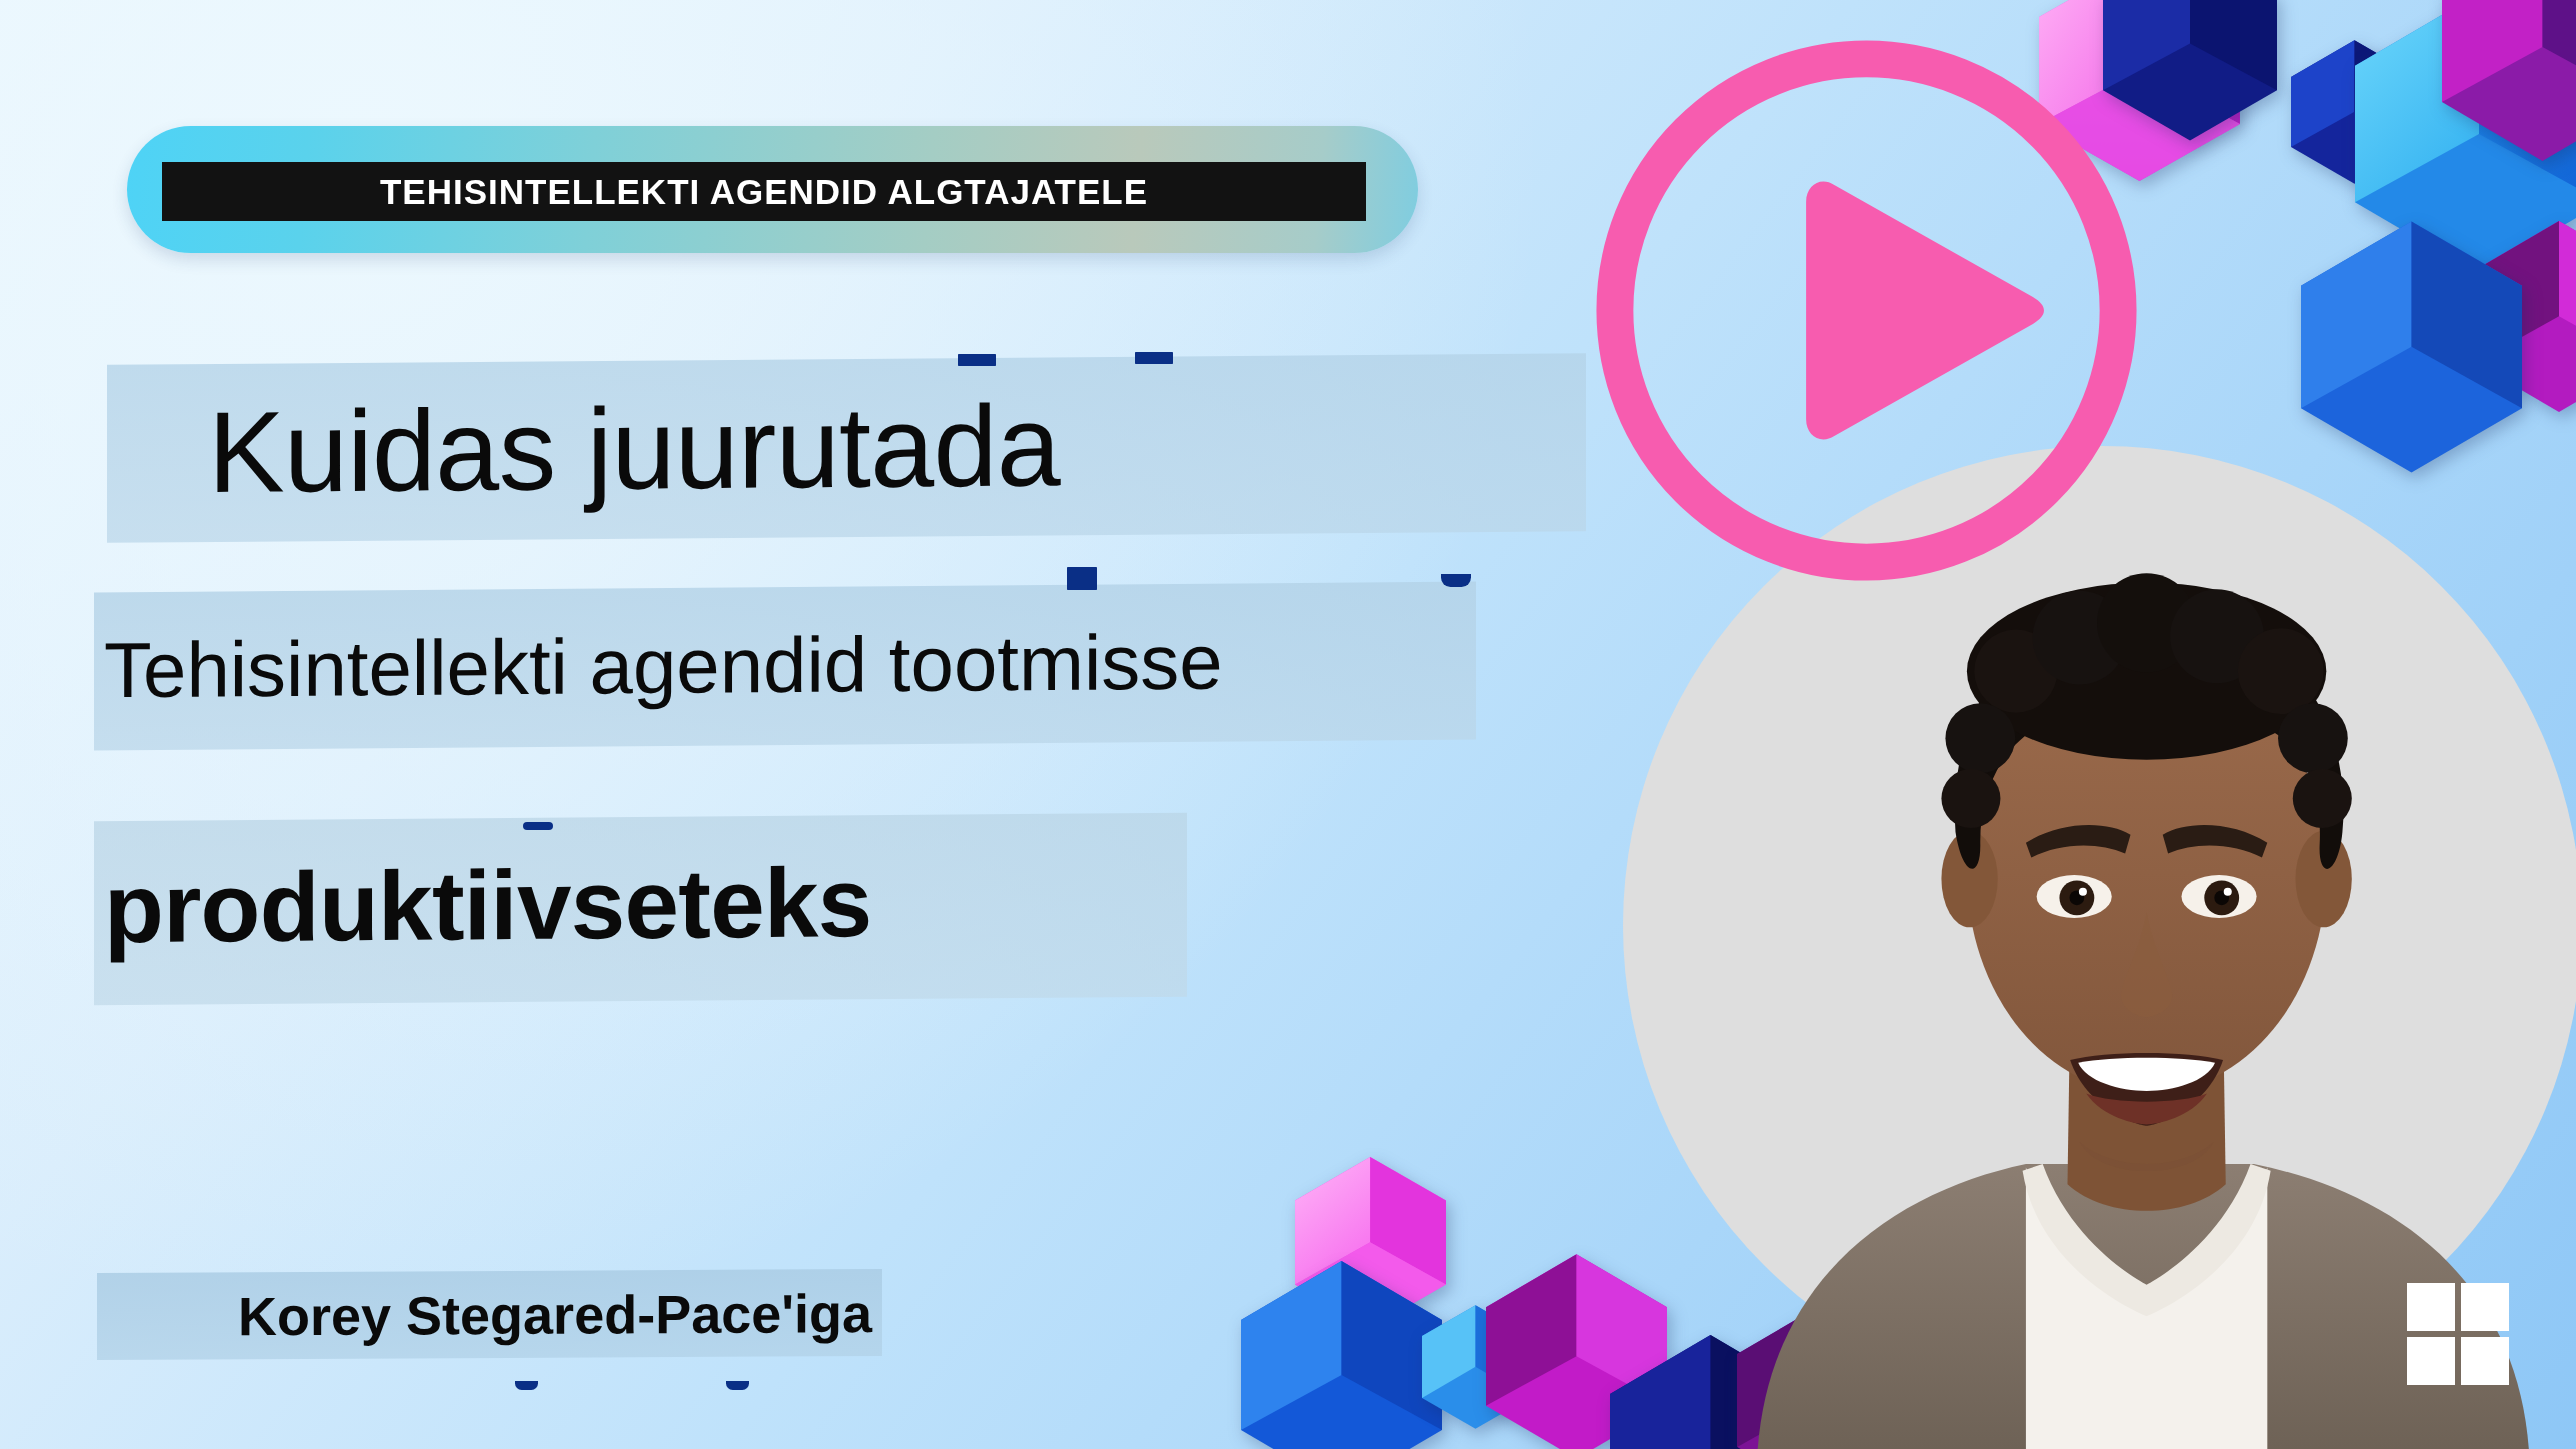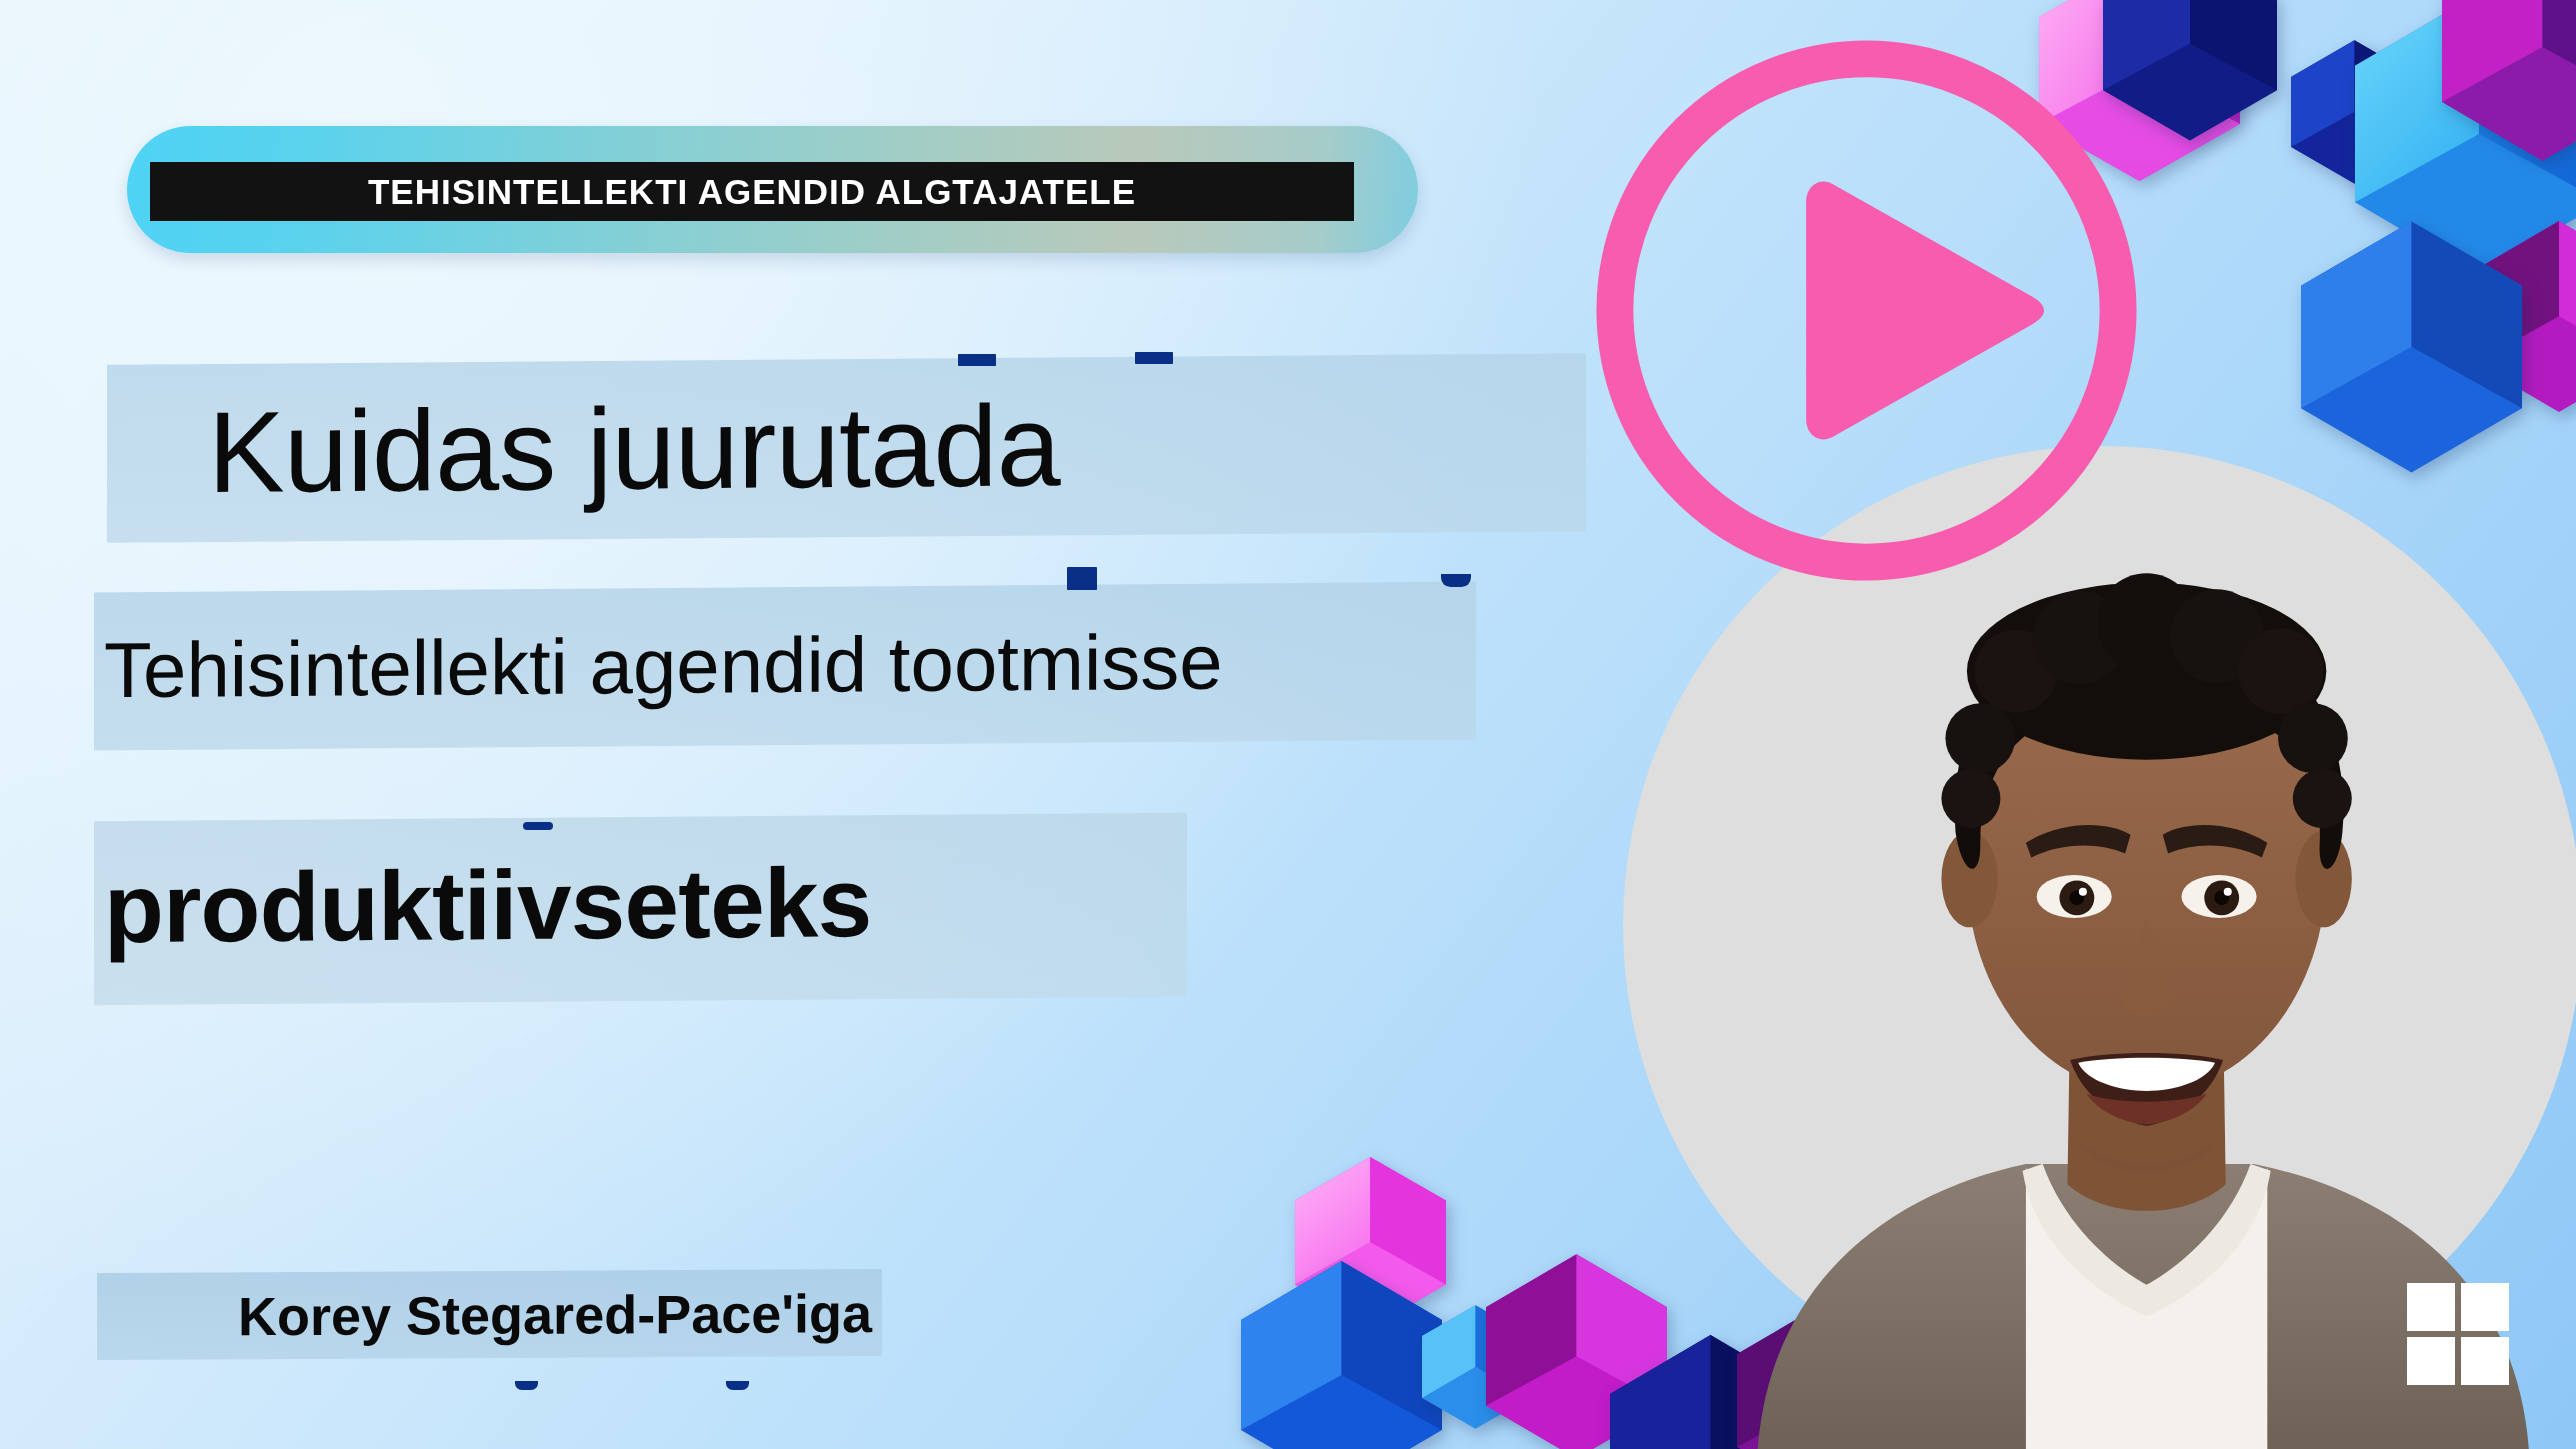--- a/index.html
+++ b/index.html
@@ -35,21 +35,21 @@
   }
 
   
   #badge-pill{
     position:absolute;left:127px;top:126px;width:1291px;height:127px;
     border-radius:64px;
     background:linear-gradient(95deg,#4ed3f6 0%,#5ad2ec 14%,#7fd0d8 36%,#a4cdc4 62%,#b9c9bb 78%,#a6ccc9 92%,#7fcde0 100%);
     box-shadow:0 6.7px 16px rgba(30,60,110,.16);
   }
   #badge-bar{
-    position:absolute;left:150px;top:162px;width:1204px;height:59px;
+    position:absolute;left:162px;top:162px;width:1204px;height:59px;
     background:#121212;display:flex;align-items:center;justify-content:center;
   }
   #badge-text{
     color:#ffffff;font-size:35px;font-weight:700;letter-spacing:1px;
     font-family:"Liberation Sans",sans-serif;white-space:nowrap;
   }
 
   
   .panel{position:absolute;background:rgba(176,208,230,.72);}
   .panel .txt{

